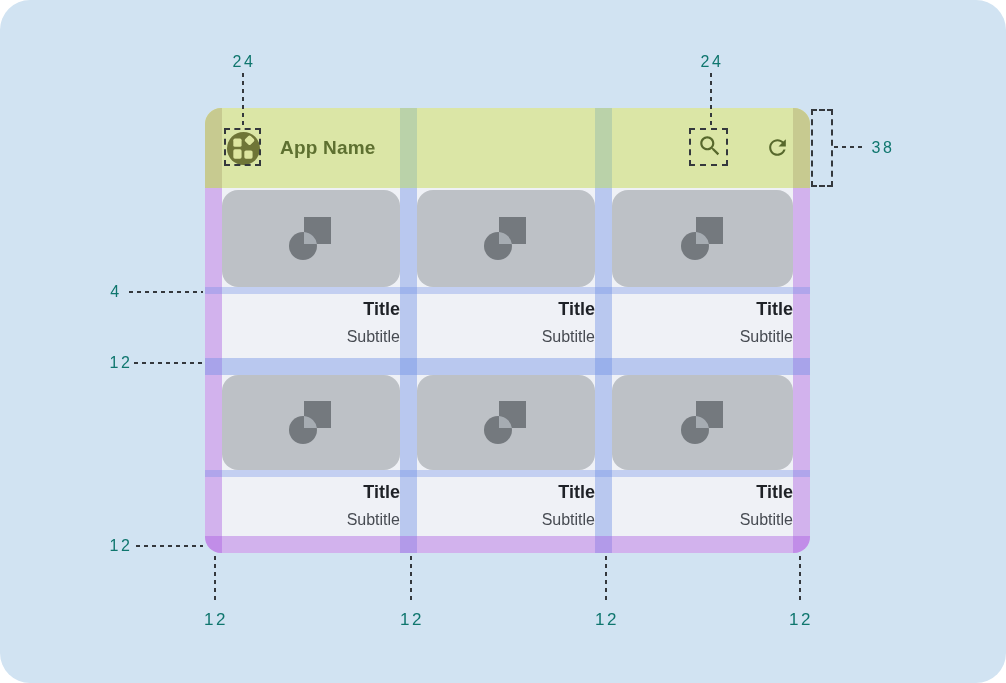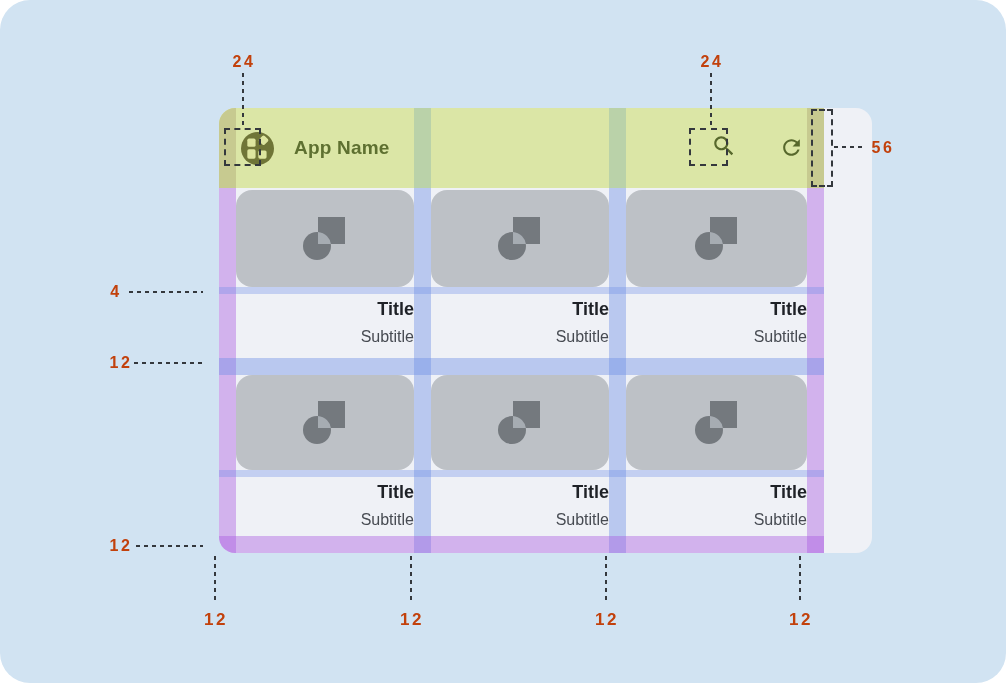--- a/index.html
+++ b/index.html
@@ -1,19 +1,19 @@
 <!DOCTYPE html>
 <html><head>
 <meta charset="utf-8">
 <style>
   html,body{margin:0;padding:0;background:#ffffff;font-family:"Liberation Sans","DejaVu Sans",sans-serif;}
   .canvas{position:relative;width:1006px;height:683px;background:#d1e3f2;border-radius:30px;overflow:hidden;}
 
   
-  .mock{position:absolute;left:219px;top:108px;width:605px;height:445px;border-radius:16px;overflow:hidden;background:#eff1f6;padding-left:48px;}
+  .mock{position:absolute;left:205px;top:108px;width:605px;height:445px;border-radius:16px;overflow:hidden;background:#eff1f6;}
   .appbar{position:absolute;left:0;top:0;width:605px;height:80px;background:#dbe6a6;}
   .seg{position:absolute;top:0;height:80px;width:17px;}
   .seg.margin{background:#c7ca90;}
   .seg.gutter{background:#bad2a9;}
   .appbar-title{position:absolute;left:75px;top:0;height:80px;display:flex;align-items:center;font-size:19px;font-weight:600;color:#5e7030;letter-spacing:.2px;}
   .avatar{position:absolute;left:22px;top:24px;width:33px;height:33px;border:0;background:transparent;padding:0;cursor:pointer;}
   .iconbtn{position:absolute;border:0;background:transparent;padding:0;cursor:pointer;display:flex;align-items:center;justify-content:center;}
   .btn-search{left:487px;top:22px;width:36px;height:35px;}
   .btn-refresh{left:559px;top:28px;width:26px;height:26px;}
 
@@ -28,21 +28,21 @@
   
   .vs{position:absolute;top:80px;height:365px;width:17px;pointer-events:none;}
   .vs.purple{background:rgba(168,85,226,.40);}
   .vs.blue{background:rgba(106,140,230,.40);}
   .hs{position:absolute;left:0;width:605px;pointer-events:none;}
   .hs.thin{height:7px;background:rgba(106,140,230,.33);}
   .hs.blue{height:17px;background:rgba(106,140,230,.40);}
   .hs.purple{height:17px;background:rgba(168,85,226,.40);}
 
   
-  .ann{position:absolute;transform:translate(-50%,-50%);font-size:16px;font-weight:700;color:#c2410c;letter-spacing:2.5px;white-space:nowrap;}
+  .ann{position:absolute;transform:translate(-50%,-50%);font-size:16px;font-weight:400;color:#0f766e;letter-spacing:2.5px;white-space:nowrap;}
   .ann-b{font-size:17px;}
   .vl{position:absolute;width:2px;background:repeating-linear-gradient(180deg,#34383d 0 4px,transparent 4px 8px);}
   .hl{position:absolute;height:2px;background:repeating-linear-gradient(90deg,#34383d 0 4px,transparent 4px 8px);}
   .dbox{position:absolute;border:2px dashed #34383d;background:transparent;}
 </style>
 </head>
 <body>
 
 <svg width="0" height="0" style="position:absolute">
   <defs>
@@ -181,21 +181,21 @@
   <div class="ann" style="left:244px;top:62px">24</div>
   <div class="vl" style="left:242px;top:73px;height:55px"></div>
   <div class="dbox" style="left:224px;top:128px;width:33px;height:34px"></div>
 
   <div class="ann" style="left:712px;top:62px">24</div>
   <div class="vl" style="left:710px;top:73px;height:53px"></div>
   <div class="dbox" style="left:689px;top:128px;width:35px;height:34px"></div>
 
   <div class="dbox" style="left:811px;top:109px;width:18px;height:74px"></div>
   <div class="hl" style="left:834px;top:146px;width:32px"></div>
-  <div class="ann" style="left:883px;top:148px">56</div>
+  <div class="ann" style="left:883px;top:148px">38</div>
 
   <div class="ann" style="left:116px;top:292px">4</div>
   <div class="hl" style="left:129px;top:291px;width:74px"></div>
 
   <div class="ann" style="left:121px;top:363px">12</div>
   <div class="hl" style="left:134px;top:362px;width:69px"></div>
 
   <div class="ann" style="left:121px;top:546px">12</div>
   <div class="hl" style="left:136px;top:545px;width:67px"></div>
 

